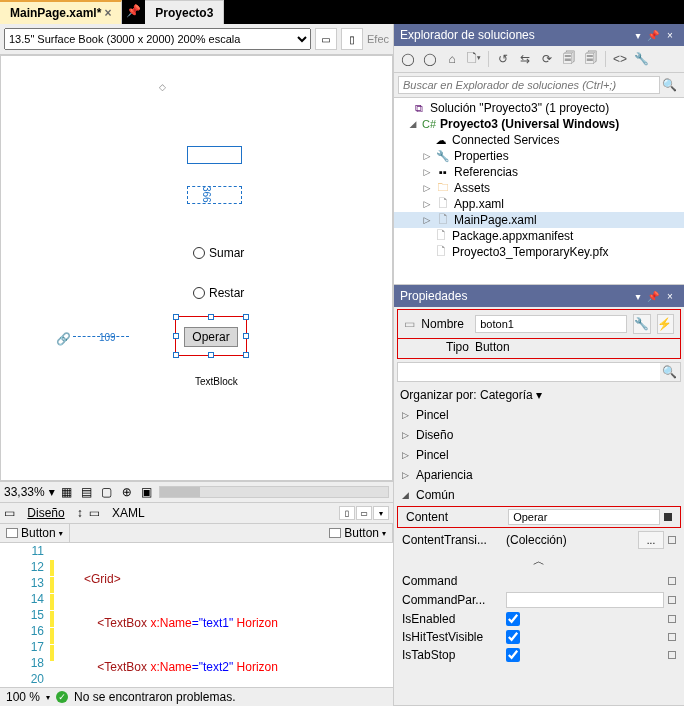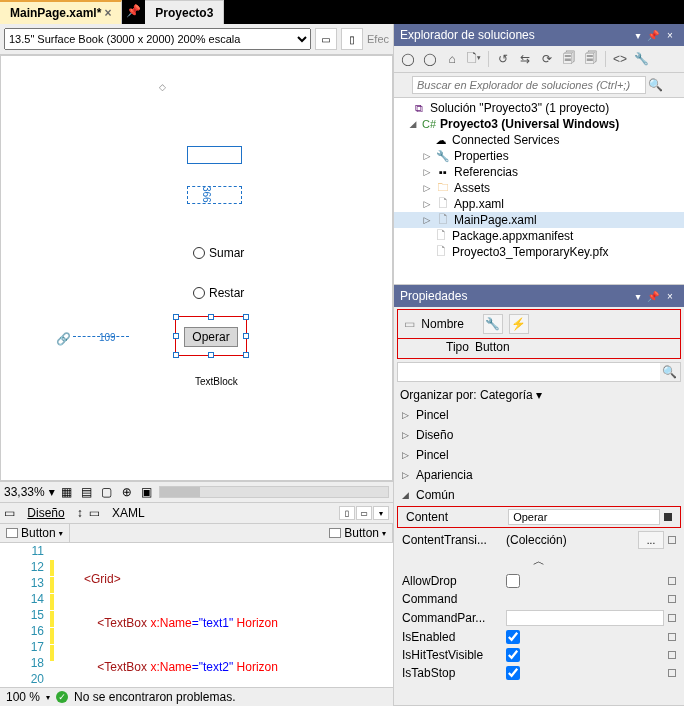--- a/index.html
+++ b/index.html
@@ -73,21 +73,21 @@
 
 .panel { display: flex; flex-direction: column; border-bottom: 1px solid #ccc; }
 .panel-head { background: #5d6b99; color: #fff; padding: 3px 6px; display: flex; align-items: center; font-size: 12px; }
 .panel-head .spacer { flex: 1; }
 .ph-btn { width: 16px; height: 16px; color: #fff; display: flex; align-items: center; justify-content: center; font-size: 10px; }
 
 .sol-tools { display: flex; gap: 2px; padding: 3px 4px; background: #eee; border-bottom: 1px solid #ccc; }
 .st-btn { width: 20px; height: 20px; display: flex; align-items: center; justify-content: center; color: #555; border: 1px solid transparent; }
 .st-sep { width: 1px; background: #ccc; margin: 2px 2px; }
 
-.search { display: flex; padding: 3px 18px; background: #eee; border-bottom: 1px solid #ccc; }
+.search { display: flex; padding: 3px 4px; background: #eee; border-bottom: 1px solid #ccc; }
 .search input { flex: 1; border: 1px solid #ccc; padding: 2px 4px; font-size: 11px; font-style: italic; color: #888; }
 .search .mag { width: 20px; display: flex; align-items: center; justify-content: center; color: #555; }
 
 .tree { background: #fff; padding: 2px 0; height: 186px; overflow: hidden; }
 .tn { display: flex; align-items: center; gap: 4px; padding: 1px 4px; font-size: 12px; }
 .tn .exp { width: 10px; color: #666; font-size: 9px; text-align: center; }
 .tn .ico { width: 14px; height: 14px; display: flex; align-items: center; justify-content: center; font-size: 11px; }
 .tn.sel { background: #d6e6f5; }
 .bold { font-weight: bold; }
 .vs-ico { color: #68217a; }
@@ -354,20 +354,21 @@
       <div class="panel-head">
         <span>Propiedades</span>
         <span class="spacer"></span>
         <span class="ph-btn">▾</span>
         <span class="ph-btn">📌</span>
         <span class="ph-btn">×</span>
       </div>
       <div class="prop-hdr">
         <span class="ico" style="color:#888;">▭</span>
         <span class="lbl">Nombre</span>
+        <input value="boton1" style="">
         <div class="pw-btn">🔧</div>
         <div class="pw-btn">⚡</div>
       </div>
       <div class="prop-type">
         <span>Tipo</span>
         <span>Button</span>
       </div>
       <div class="psearch">
         <input style="">
         <span class="mag">🔍</span>
@@ -402,26 +403,20 @@
         </div>
       </div>
       <div class="prow">
         <span class="pl">ContentTransi...</span>
         <span style="flex:1">(Colección)</span>
         <div class="dots-btn">...</div>
         <span class="sq-o"></span>
       </div>
       <div class="collapse-row">︿</div>
       <div class="prow">
-        <span class="pl">AllowDrop</span>
-        <input type="checkbox" class="chk" style="">
-        <span style="flex:1"></span>
-          <span class="sq-o"></span>
-      </div>
-      <div class="prow">
         <span class="pl">Command</span>
         <span style="flex:1"></span>
           <span class="sq-o"></span>
       </div>
       <div class="prow">
         <span class="pl">CommandPar...</span>
         <input type="text" style="">
         <span class="sq-o"></span>
       </div>
       <div class="prow">

